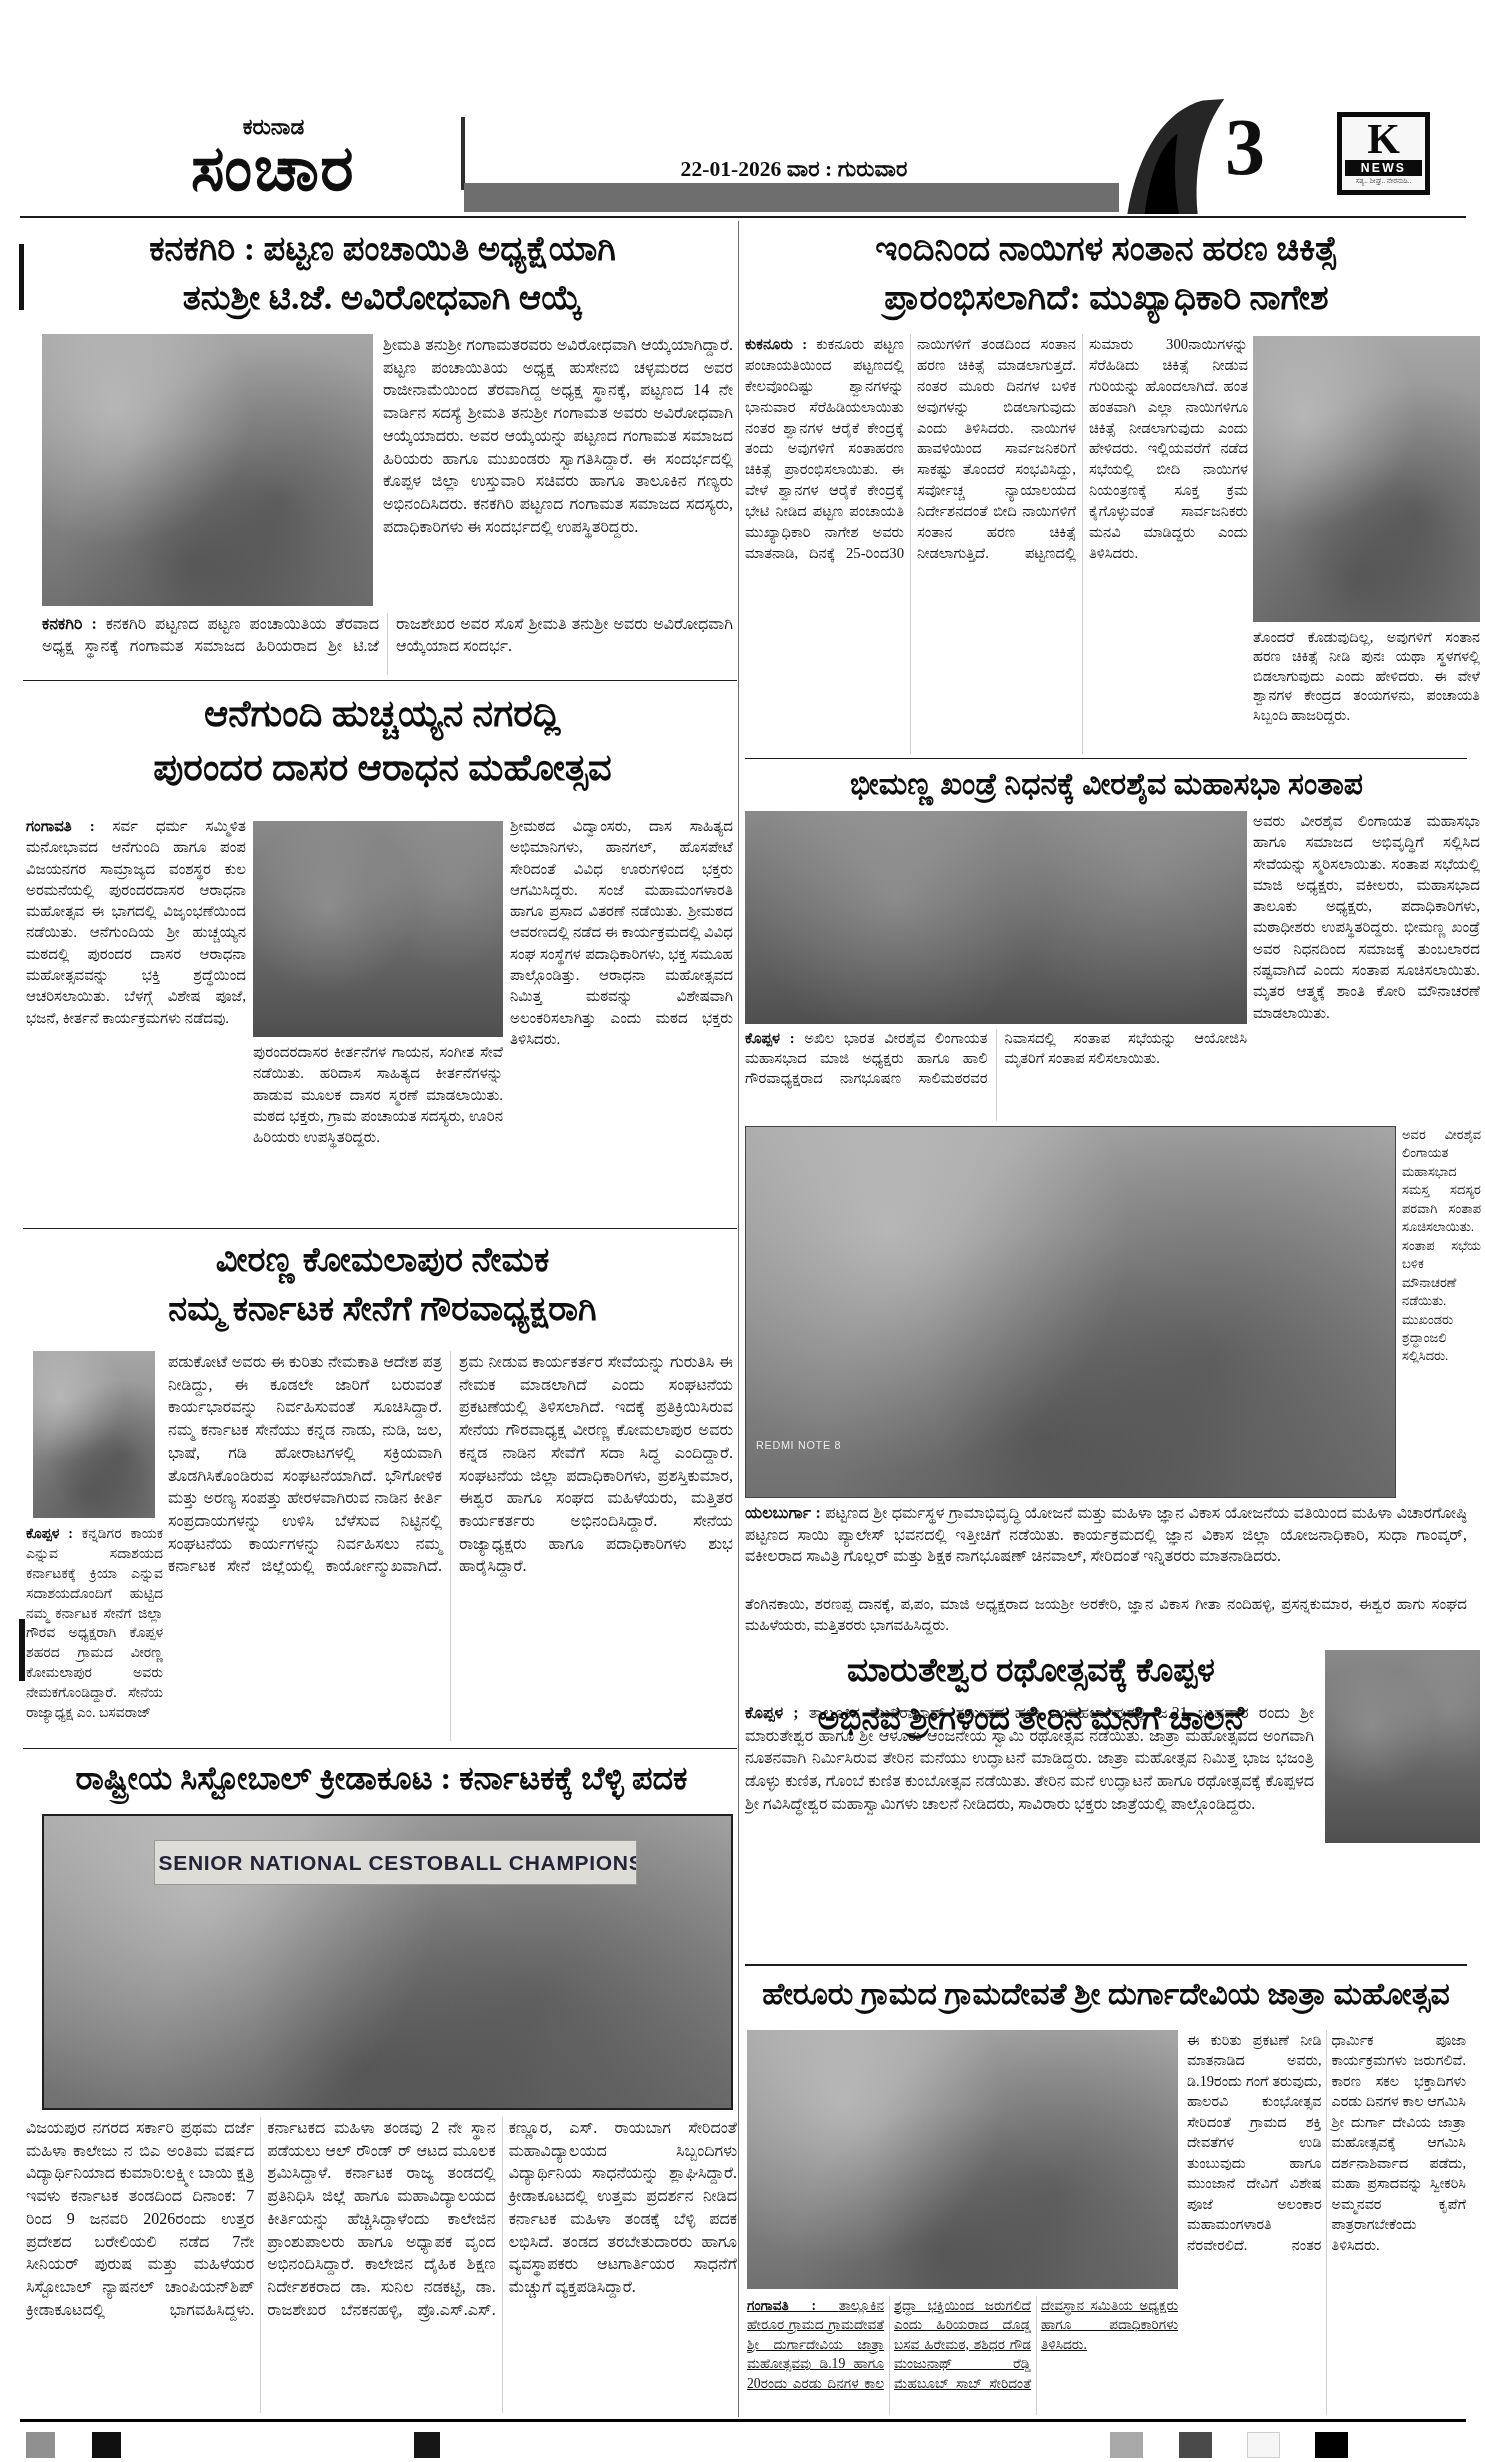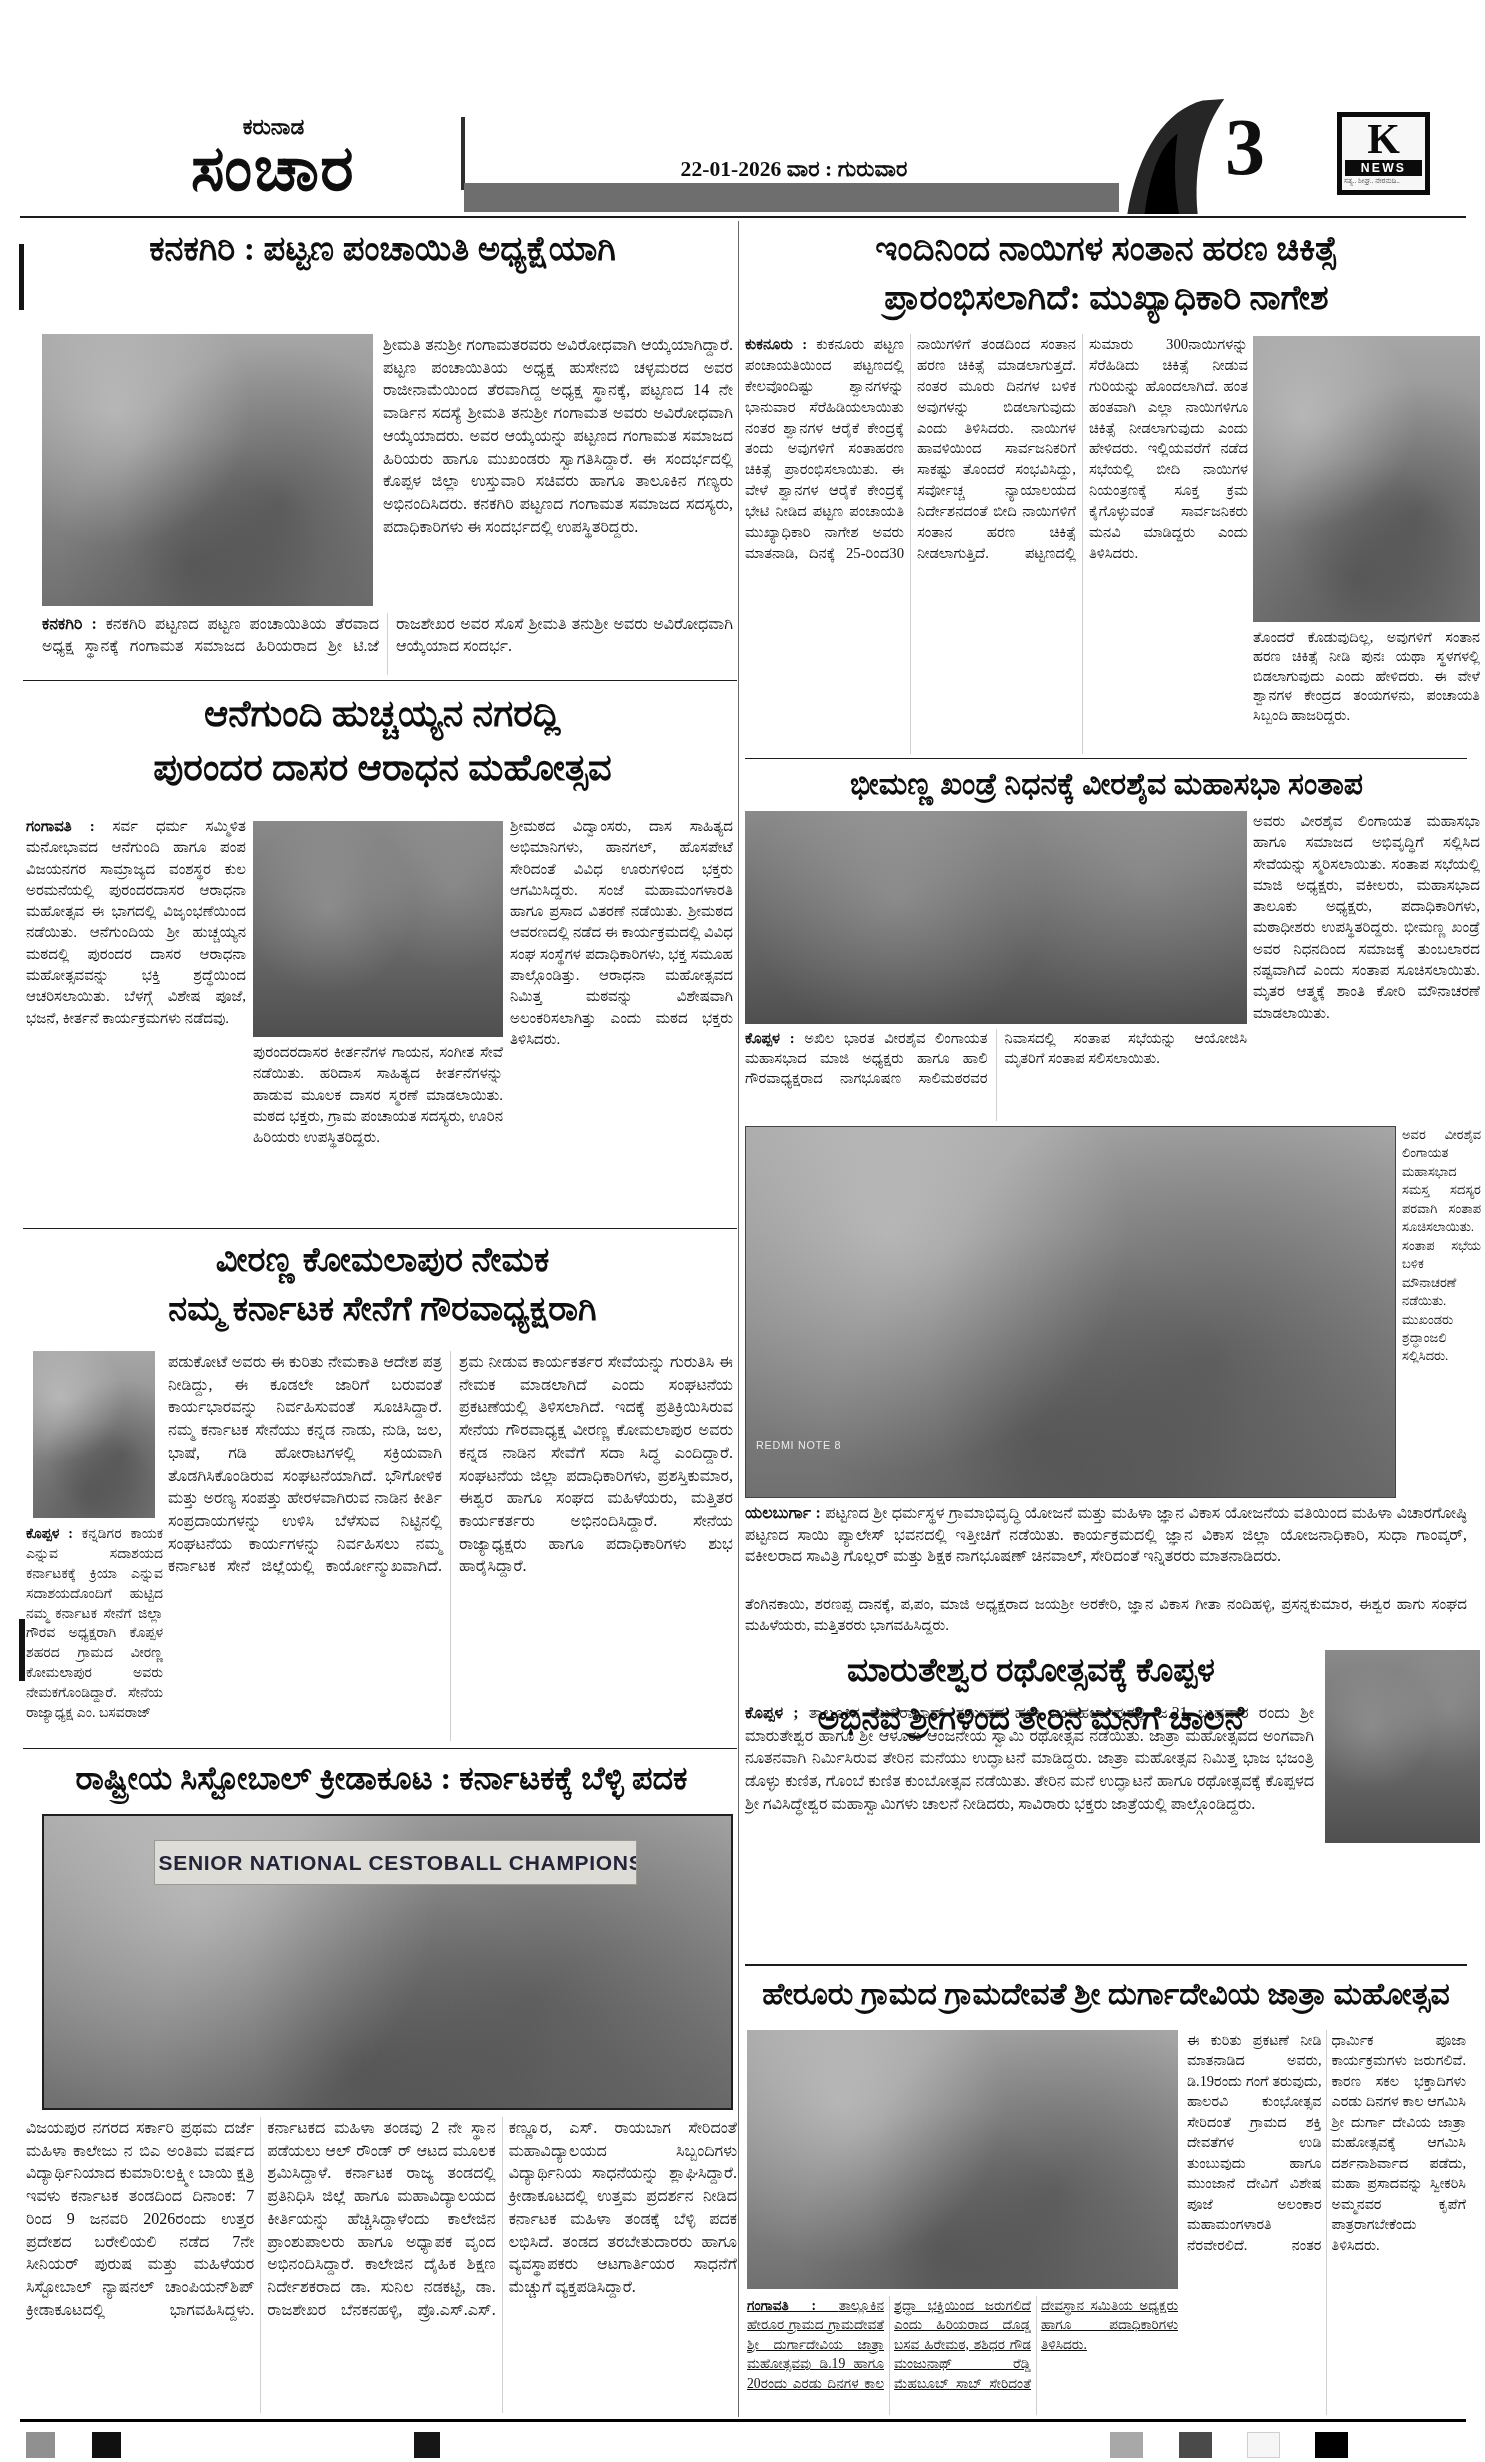--- a/index.html
+++ b/index.html
@@ -29,21 +29,21 @@
      font-family:"Liberation Sans", sans-serif;font-weight:bold;font-size:21px;
      letter-spacing:0.7px;white-space:nowrap;overflow:hidden;border:0.7px solid #9a9a94;}
   .wm{position:absolute;left:10px;bottom:46px;color:rgba(255,255,255,.85);
      font-family:"Liberation Sans", sans-serif;font-size:10.8px;letter-spacing:0.7px;margin-top:16px;}
   .klogo{background:#0b0b0b;padding:3.6px;box-sizing:border-box;}
   .klogo .inner{background:#f7f7f7;height:100%;display:flex;flex-direction:column;
      align-items:center;justify-content:flex-start;border:1.4px solid #0b0b0b;box-sizing:border-box;}
   .klogo .kletter{font-weight:900;font-size:42px;line-height:42px;color:#0b0b0b;margin-top:1.4px;}
   .klogo .newsstrip{background:#0b0b0b;color:#fff;font-family:"Liberation Sans",sans-serif;
      font-weight:bold;font-size:12.2px;letter-spacing:2.2px;width:92%;text-align:center;line-height:16px;}
-  .klogo .tag{font-size:7.2px;color:#333;line-height:10px;white-space:nowrap;overflow:hidden;width:94%;}
+  .klogo .tag{font-size:7.2px;color:#333;line-height:10px;white-space:nowrap;overflow:hidden;width:94%;text-align:center;}
   .mark{position:absolute;top:2432px;height:26px;}
 </style>
 </head>
 <body>
 
 <div class="abs" style="left:108px;top:115px;width:331px;height:30px;text-align:center;font-weight:bold;font-size:21.6px;">ಕರುನಾಡ</div>
 <div class="abs" style="left:79px;top:138px;width:388px;height:66px;text-align:center;font-weight:900;font-size:63px;line-height:63px;letter-spacing:1.4px;overflow:hidden;">ಸಂಚಾರ</div>
 
 <div class="abs" style="left:461px;top:117px;width:4.3px;height:73px;background:#2e2e2e;"></div>
 <div class="abs" style="left:478px;top:157px;width:632px;height:32px;text-align:center;font-weight:bold;font-size:21.6px;">22-01-2026   ವಾರ : ಗುರುವಾರ</div>
@@ -66,20 +66,21 @@
 </div>
 <div class="abs rule" style="left:20px;top:216px;width:1446px;height:2.2px;"></div>
 
 <div class="abs" style="left:18.7px;top:244px;width:5.7px;height:66px;background:#141414;"></div>
 <div class="abs" style="left:18.7px;top:1619px;width:6.5px;height:62px;background:#141414;"></div>
 
 <div class="abs" style="left:738px;top:221px;width:1.4px;height:2196px;background:#6a6a6a;"></div>
 
 <div class="abs hl" style="left:32px;top:224px;width:701px;height:106px;font-size:34px;">
   <div class="ln">ಕನಕಗಿರಿ : ಪಟ್ಟಣ ಪಂಚಾಯಿತಿ ಅಧ್ಯಕ್ಷೆಯಾಗಿ</div>
+  <div class="ln">ತನುಶ್ರೀ ಟಿ.ಜೆ. ಅವಿರೋಧವಾಗಿ ಆಯ್ಕೆ</div>
 </div>
 <div class="abs photo" style="left:42px;top:334px;width:331px;height:272px;"></div>
 <div class="abs bodytxt" style="left:383px;top:334px;width:350px;height:273px;font-size:16px;">ಶ್ರೀಮತಿ ತನುಶ್ರೀ ಗಂಗಾಮತರವರು ಅವಿರೋಧವಾಗಿ ಆಯ್ಕೆಯಾಗಿದ್ದಾರೆ. ಪಟ್ಟಣ ಪಂಚಾಯಿತಿಯ ಅಧ್ಯಕ್ಷ ಹುಸೇನಬಿ ಚಳ್ಳಮರದ ಅವರ ರಾಜೀನಾಮೆಯಿಂದ ತೆರವಾಗಿದ್ದ ಅಧ್ಯಕ್ಷ ಸ್ಥಾನಕ್ಕೆ, ಪಟ್ಟಣದ 14 ನೇ ವಾರ್ಡಿನ ಸದಸ್ಯೆ ಶ್ರೀಮತಿ ತನುಶ್ರೀ ಗಂಗಾಮತ ಅವರು ಅವಿರೋಧವಾಗಿ ಆಯ್ಕೆಯಾದರು. ಅವರ ಆಯ್ಕೆಯನ್ನು ಪಟ್ಟಣದ ಗಂಗಾಮತ ಸಮಾಜದ ಹಿರಿಯರು ಹಾಗೂ ಮುಖಂಡರು ಸ್ವಾಗತಿಸಿದ್ದಾರೆ. ಈ ಸಂದರ್ಭದಲ್ಲಿ ಕೊಪ್ಪಳ ಜಿಲ್ಲಾ ಉಸ್ತುವಾರಿ ಸಚಿವರು ಹಾಗೂ ತಾಲೂಕಿನ ಗಣ್ಯರು ಅಭಿನಂದಿಸಿದರು. ಕನಕಗಿರಿ ಪಟ್ಟಣದ ಗಂಗಾಮತ ಸಮಾಜದ ಸದಸ್ಯರು, ಪದಾಧಿಕಾರಿಗಳು ಈ ಸಂದರ್ಭದಲ್ಲಿ ಉಪಸ್ಥಿತರಿದ್ದರು.</div>
 <div class="abs caption cols2" style="left:42px;top:613px;width:691px;height:62px;font-size:16px;">
   <b class="dl">ಕನಕಗಿರಿ :</b>
   <span>ಕನಕಗಿರಿ ಪಟ್ಟಣದ ಪಟ್ಟಣ ಪಂಚಾಯಿತಿಯ ತೆರವಾದ ಅಧ್ಯಕ್ಷ ಸ್ಥಾನಕ್ಕೆ ಗಂಗಾಮತ ಸಮಾಜದ ಹಿರಿಯರಾದ ಶ್ರೀ ಟಿ.ಜೆ ರಾಜಶೇಖರ ಅವರ ಸೊಸೆ ಶ್ರೀಮತಿ ತನುಶ್ರೀ ಅವರು ಅವಿರೋಧವಾಗಿ ಆಯ್ಕೆಯಾದ ಸಂದರ್ಭ.</span>
 </div>
 <div class="abs rule" style="left:23px;top:680px;width:714px;height:1.4px;"></div>
 
 <div class="abs hl" style="left:32px;top:687px;width:701px;height:124px;font-size:37px;">

